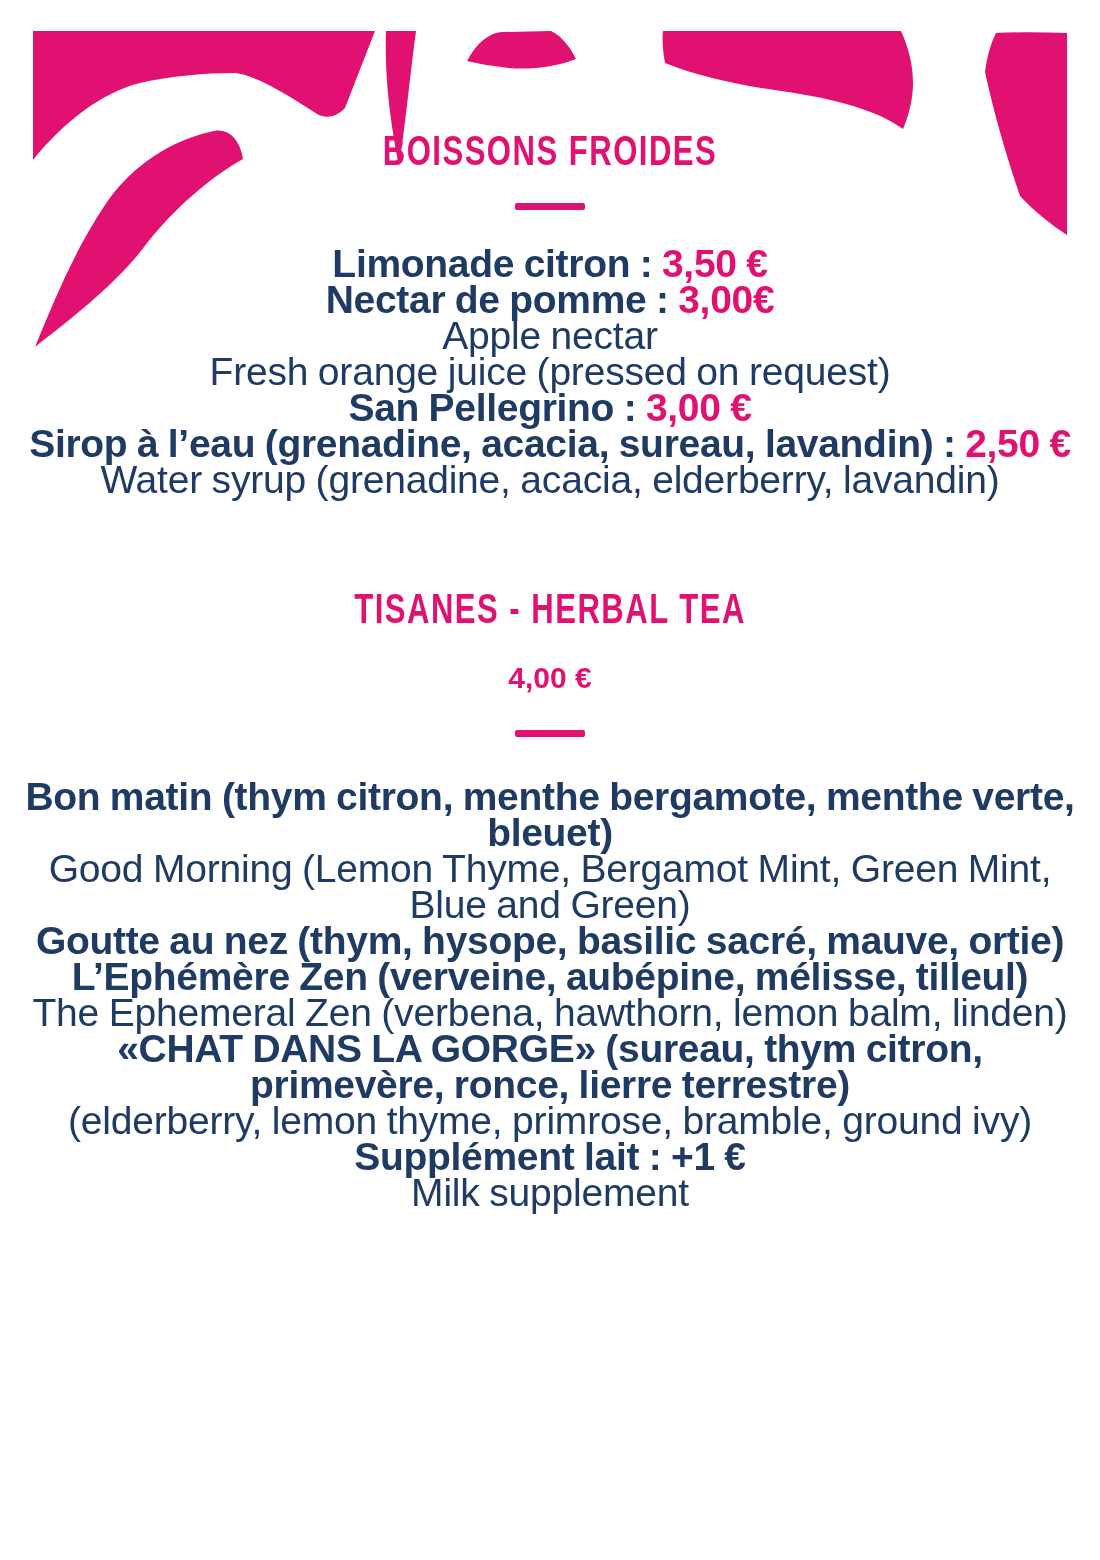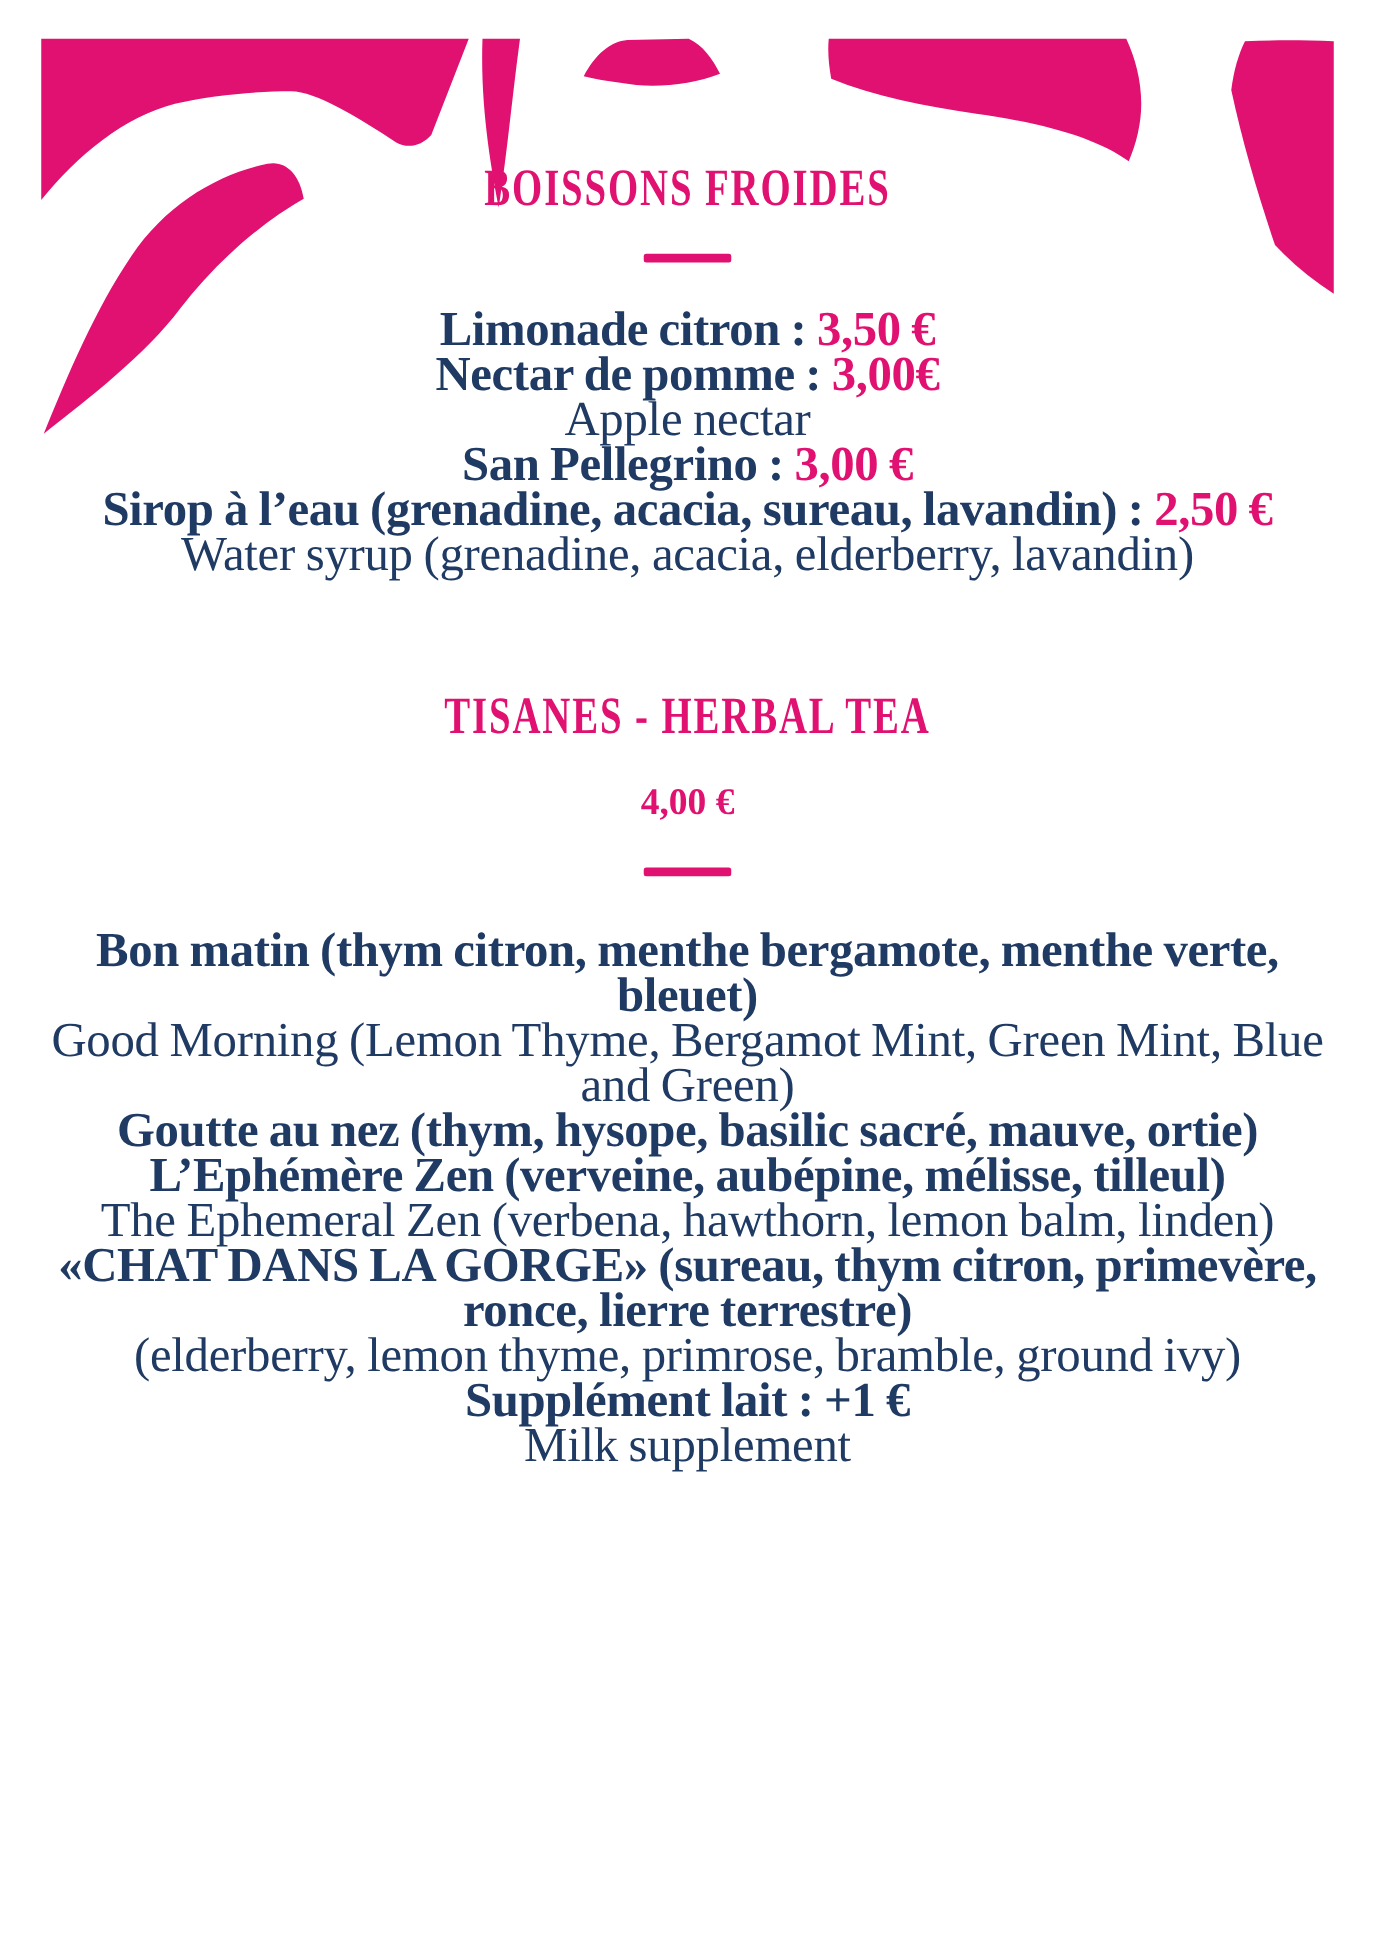--- a/index.html
+++ b/index.html
@@ -12,21 +12,20 @@
     width:1100px;
     height:1560px;
     background:#ffffff;
     font-family:"Liberation Sans", sans-serif;
     overflow:hidden;
   }
   .page{
     position:relative;
     width:1100px;
     height:1268px;
-    font-family:Liberation Serif, serif;
   }
   .header-art{
     position:absolute;
     top:0;left:0;
     width:1100px;height:360px;
     pointer-events:none;
   }
   .header-art path{ fill:var(--pink,#e01170); }
   .content{
     position:absolute;
@@ -104,20 +103,21 @@
         <div class="item">
           <p class="line"><span>Limonade citron</span><span class="sep"> : </span><span class="price">3,50 €</span></p>
         </div>
 
         <div class="item">
           <p class="line"><span>Nectar de pomme</span><span class="sep"> : </span><span class="price">3,00€</span></p>
           <p class="line translation">Apple nectar</p>
         </div>
 
         <div class="item">
+          <p class="line translation">Fresh orange juice (pressed on request)</p>
         </div>
 
         <div class="item">
           <p class="line"><span>San Pellegrino</span><span class="sep"> : </span><span class="price">3,00 €</span></p>
         </div>
 
         <div class="item">
           <p class="line"><span>Sirop à l’eau (grenadine, acacia, sureau, lavandin)</span><span class="sep"> : </span><span class="price">2,50 €</span></p>
           <p class="line translation">Water syrup (grenadine, acacia, elderberry, lavandin)</p>
         </div>

